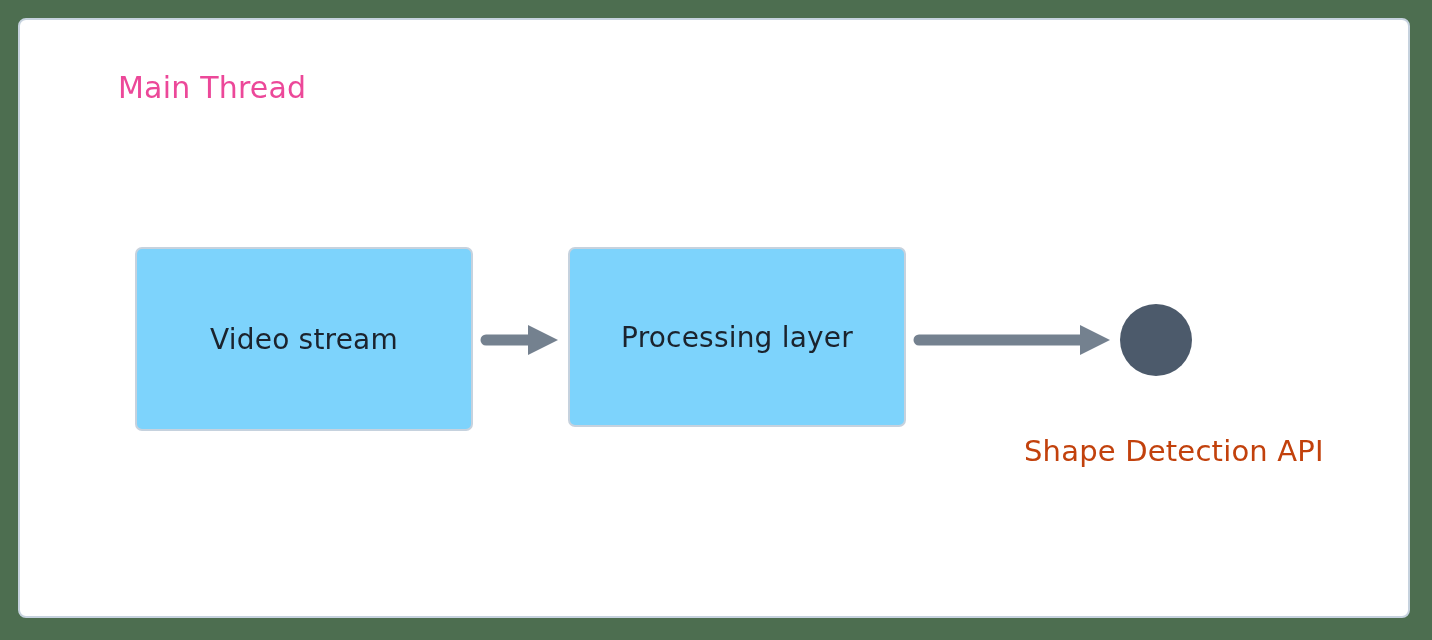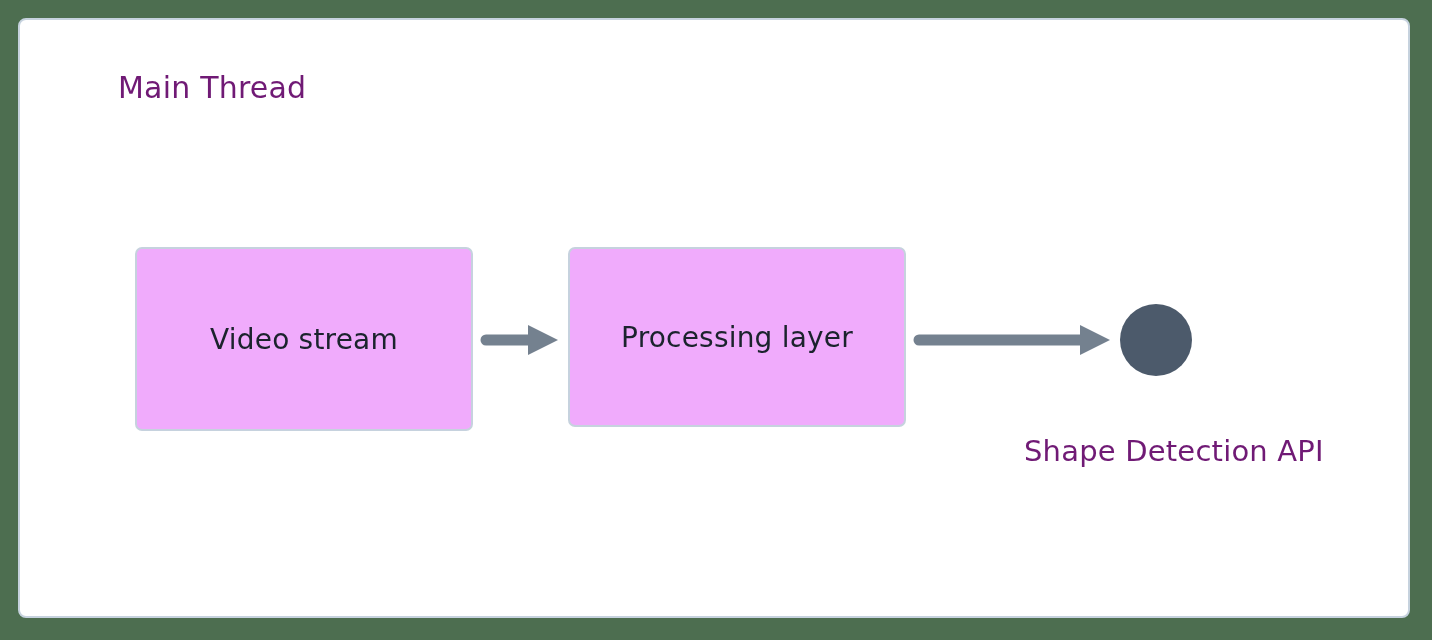--- a/index.html
+++ b/index.html
@@ -35,30 +35,30 @@
     border-radius: 8px;
   }
 
   
   .thread-title {
     position: absolute;
     left: 98px;
     top: 53px;
     font-size: 30px;
     line-height: 1;
-    color: #701a75;
+    color: #ec4899;
     letter-spacing: 0.2px;
     white-space: nowrap;
   }
 
   
   .node-box {
     position: absolute;
     box-sizing: border-box;
-    background: #f0abfc;
+    background: #7dd3fc;
     border: 2px solid #c6d2de;
     border-radius: 7px;
     display: flex;
     align-items: center;
     justify-content: center;
   }
   .node-box .node-label {
     font-size: 28px;
     color: #1b232d;
     white-space: nowrap;
@@ -107,21 +107,21 @@
     background: #4c5a6b;
   }
 
   
   #api-caption {
     position: absolute;
     left: 1004px;
     top: 417px;
     font-size: 29px;
     line-height: 1;
-    color: #701a75;
+    color: #c2410c;
     white-space: nowrap;
     letter-spacing: 0.2px;
   }
 </style>
 </head>
 <body>
 
 <div id="diagram-root">
 
   <div class="thread-container">

